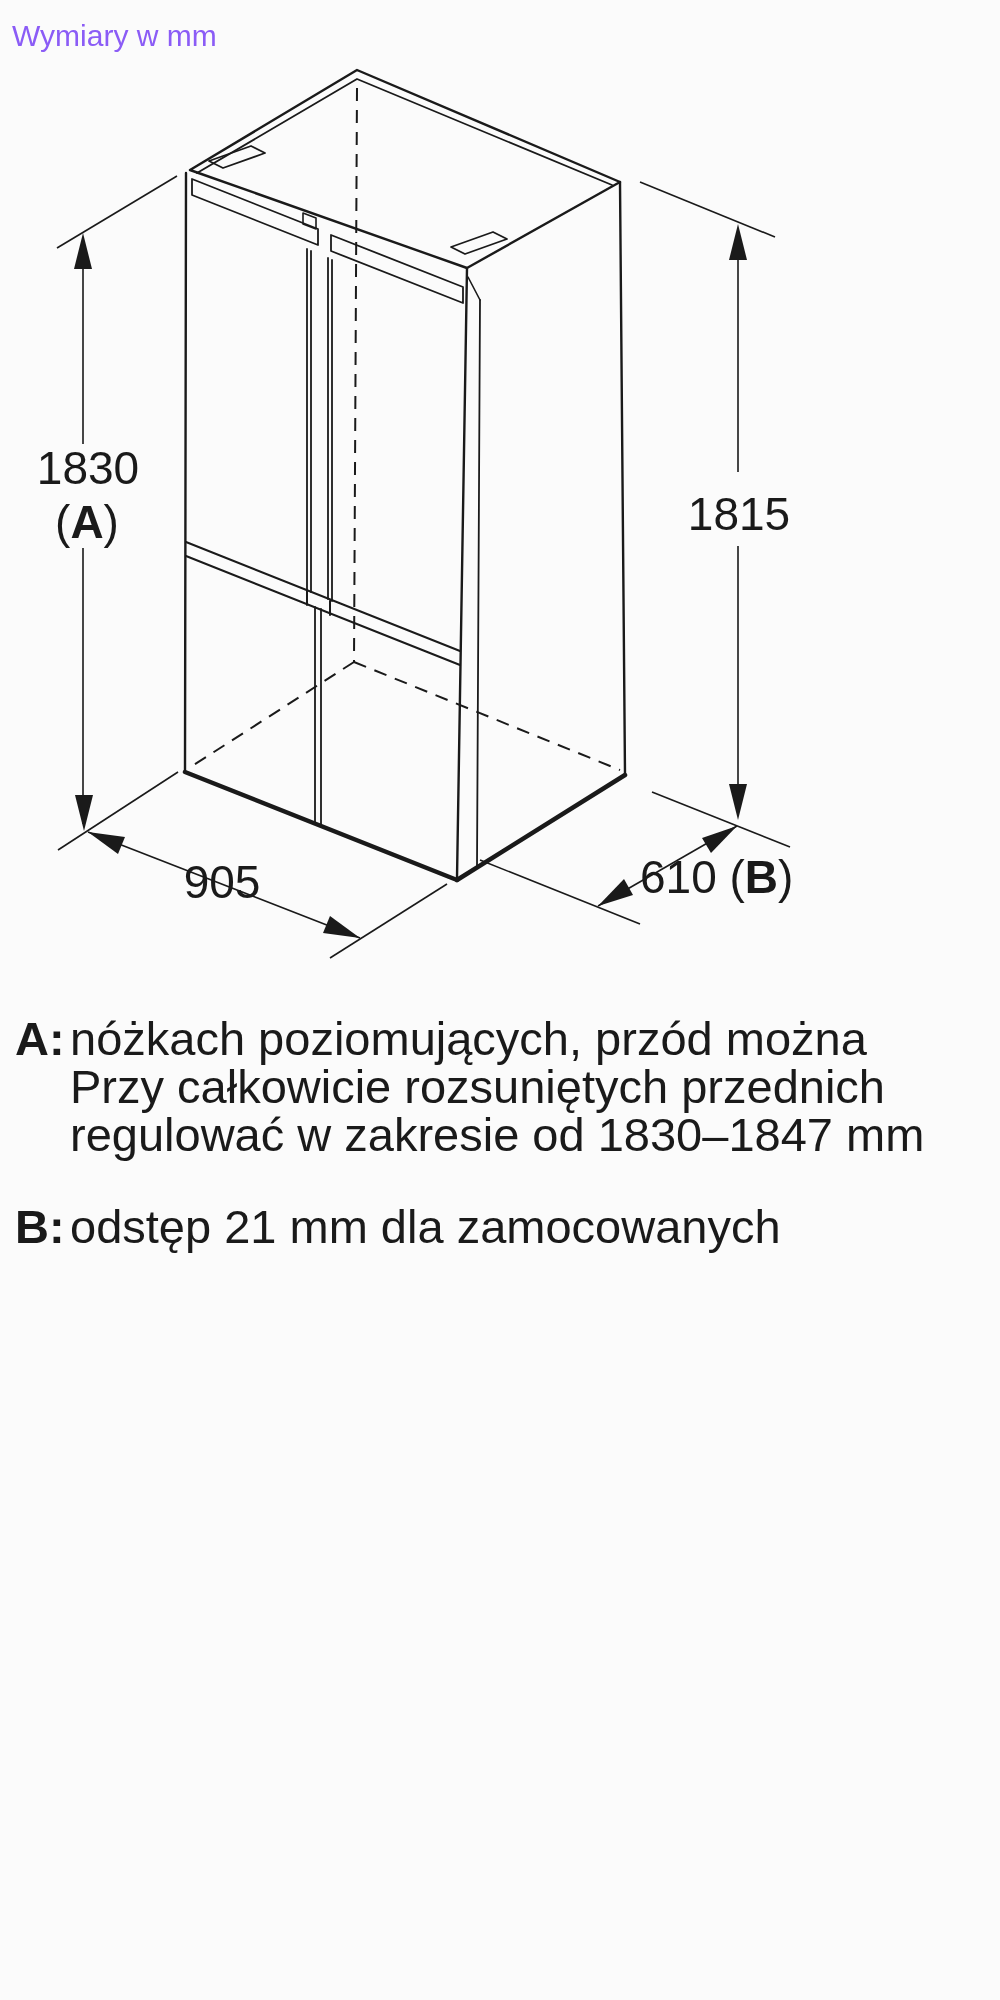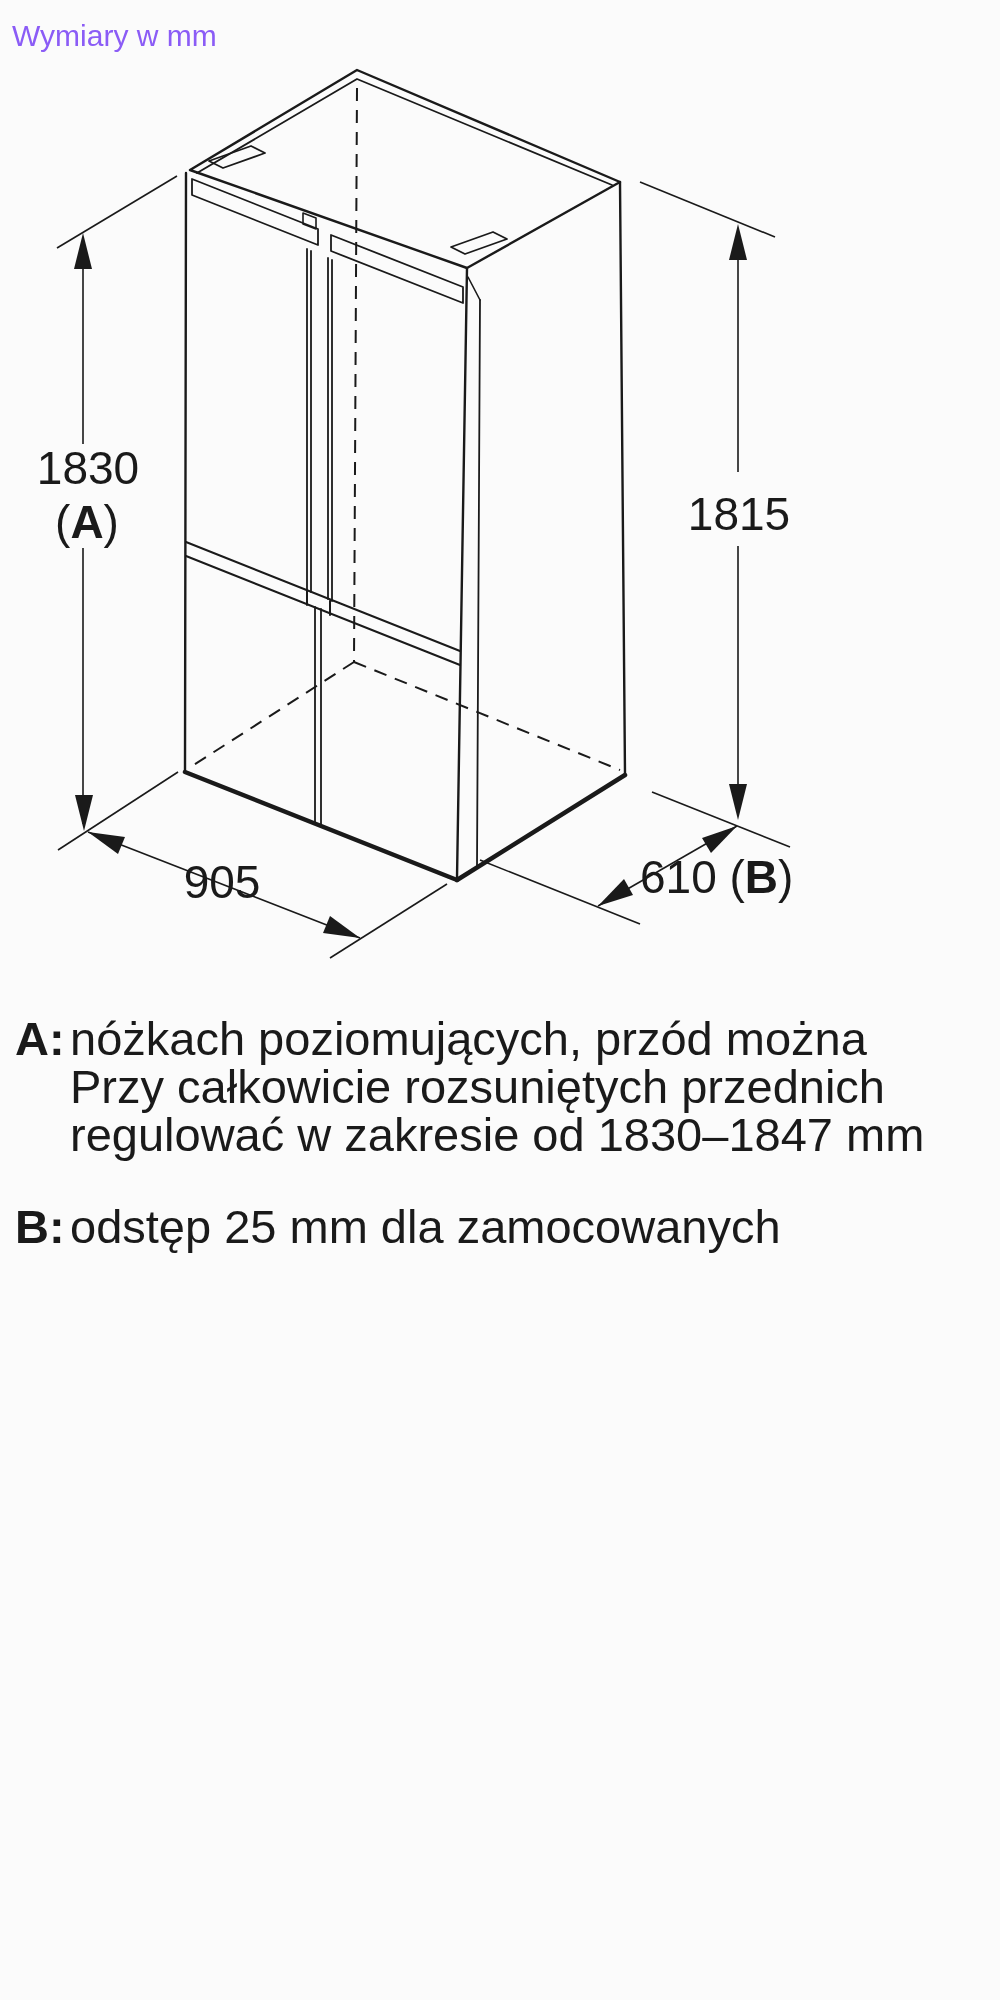--- a/index.html
+++ b/index.html
@@ -137,17 +137,17 @@
     <div class="note-lines">
       <div>nóżkach poziomujących, przód można</div>
       <div>Przy całkowicie rozsuniętych przednich</div>
       <div>regulować w zakresie od 1830–1847 mm</div>
     </div>
   </div>
 
   <div class="note note-b">
     <div class="note-label">B:</div>
     <div class="note-lines">
-      <div>odstęp 25 mm dla zamocowanych</div>
+      <div>odstęp 21 mm dla zamocowanych</div>
     </div>
   </div>
 
 </div>
 
 </body></html>

